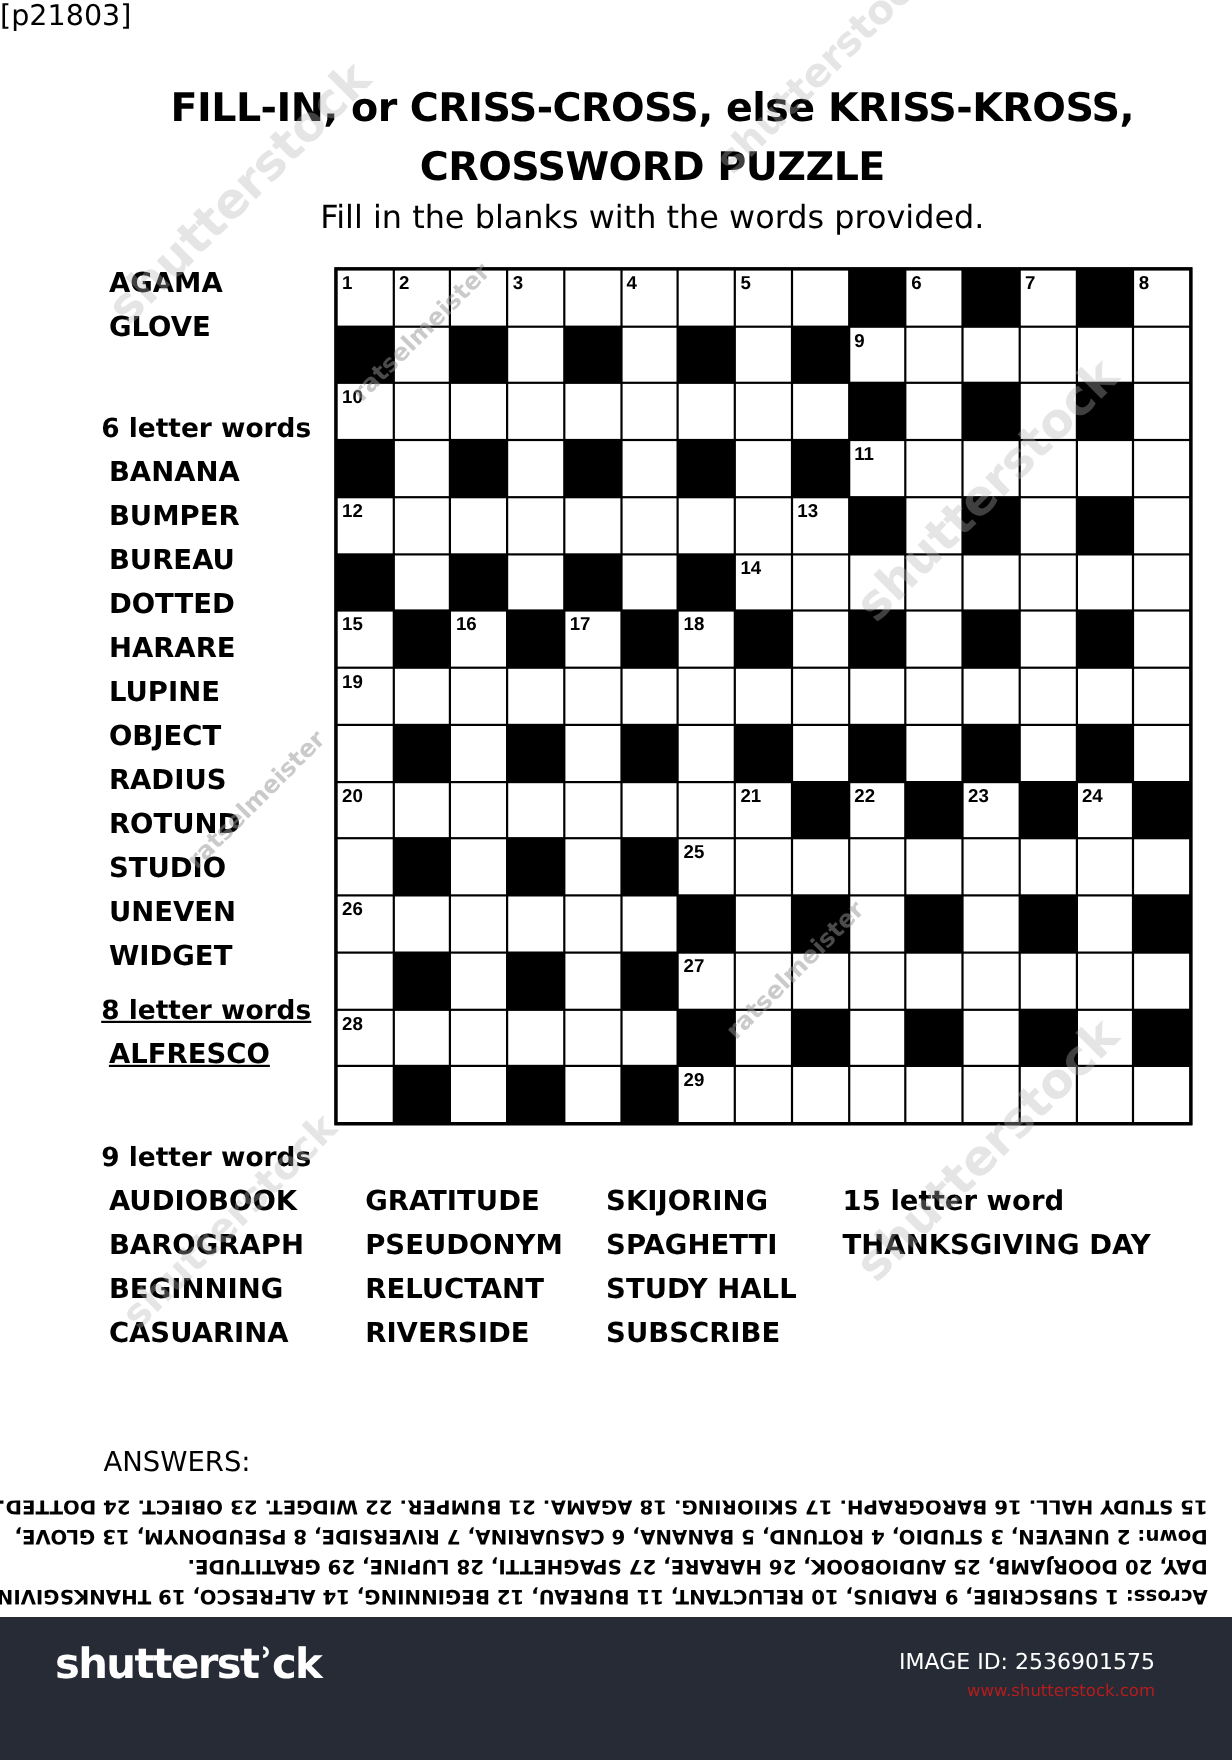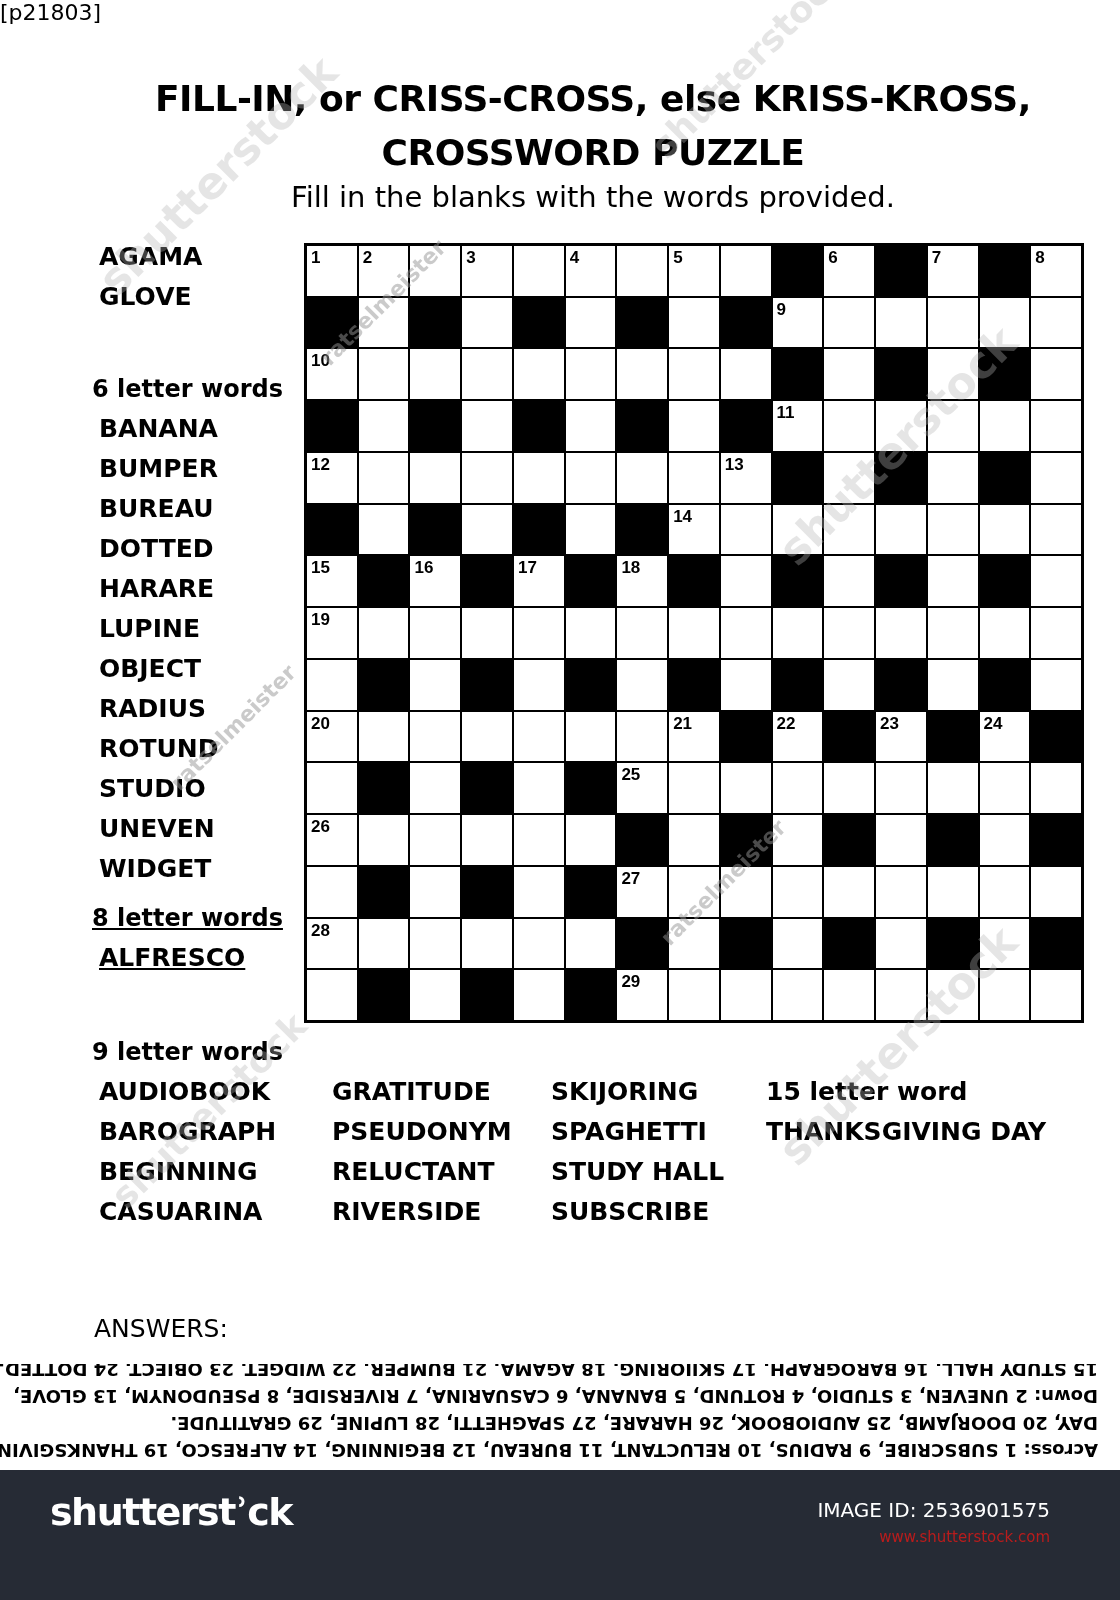--- a/index.html
+++ b/index.html
@@ -1,17 +1,17 @@
 <!DOCTYPE html>
 <html><head>
 <meta charset="utf-8">
 <style>
   html,body{margin:0;padding:0;}
   body{width:1120px;height:1600px;background:#fff;position:relative;overflow:hidden;font-family:"Liberation Sans",sans-serif;color:#000;}
-  .code{position:absolute;left:0;top:0;font-size:22px;font-family:"DejaVu Sans",sans-serif;}
+  .code{position:absolute;left:0;top:0;font-size:26px;font-family:"DejaVu Sans",sans-serif;}
   .title{position:absolute;left:0;width:1186px;text-align:center;font-weight:bold;font-size:36px;font-family:"DejaVu Sans",sans-serif;letter-spacing:-0.5px;}
   .title.l1{top:78px;}
   .title.l2{top:132px;}
   .subtitle{position:absolute;left:0;width:1186px;text-align:center;top:180px;font-size:29px;font-family:"DejaVu Sans",sans-serif;}
   .grid{position:absolute;left:304px;top:243px;width:780px;height:780px;border:3px solid #000;box-sizing:border-box;display:grid;grid-template-columns:repeat(15,1fr);grid-template-rows:repeat(15,1fr);background:#000;gap:2px;}
   .cell{background:#fff;position:relative;}
   .cell.b{background:#000;}
   .num{position:absolute;left:4px;top:3px;font-size:17px;font-weight:bold;font-family:"Liberation Sans",sans-serif;line-height:1;}
   .wl{position:absolute;font-family:"DejaVu Sans",sans-serif;}
   .wl .hdr{font-size:24px;font-weight:bold;height:39px;line-height:39px;}

